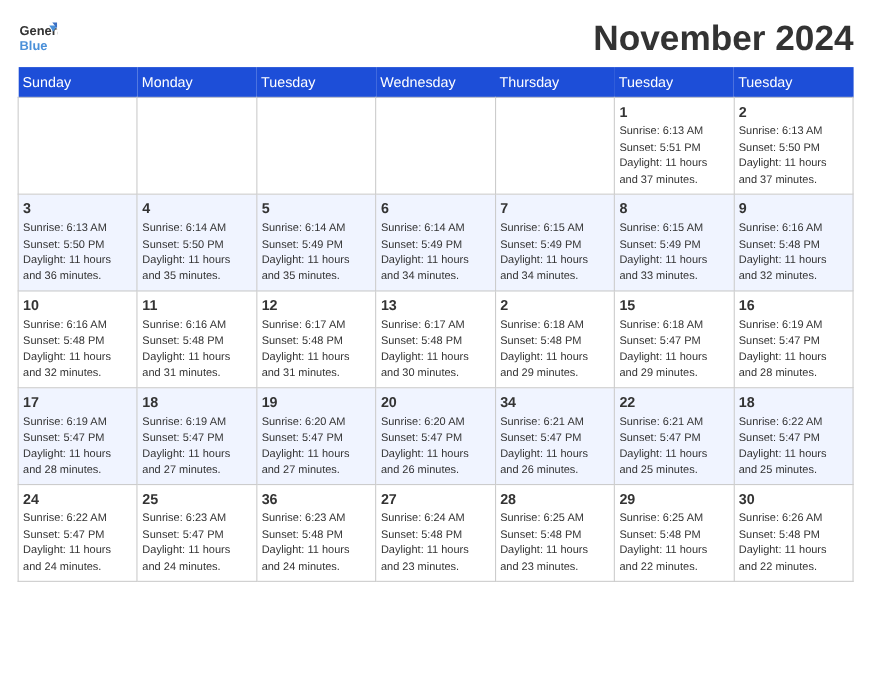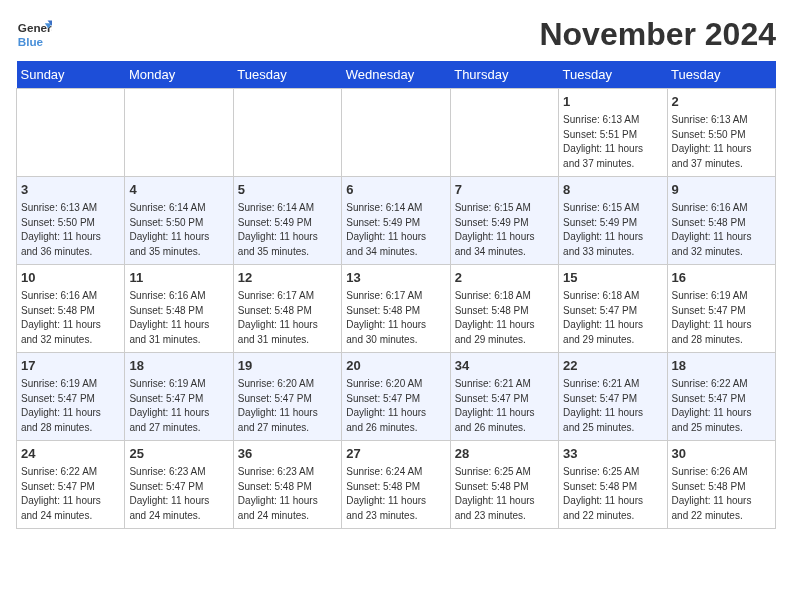--- a/index.html
+++ b/index.html
@@ -230,21 +230,21 @@
         </td>
         <td>
           <span class="day-num">27</span>
           <div class="day-info">Sunrise: 6:24 AM<br>Sunset: 5:48 PM<br>Daylight: 11 hours<br>and 23 minutes.</div>
         </td>
         <td>
           <span class="day-num">28</span>
           <div class="day-info">Sunrise: 6:25 AM<br>Sunset: 5:48 PM<br>Daylight: 11 hours<br>and 23 minutes.</div>
         </td>
         <td>
-          <span class="day-num">33</span>
+          <span class="day-num">29</span>
           <div class="day-info">Sunrise: 6:25 AM<br>Sunset: 5:48 PM<br>Daylight: 11 hours<br>and 22 minutes.</div>
         </td>
         <td>
           <span class="day-num">30</span>
           <div class="day-info">Sunrise: 6:26 AM<br>Sunset: 5:48 PM<br>Daylight: 11 hours<br>and 22 minutes.</div>
         </td>
       </tr>
     </tbody>
 </table>
 

